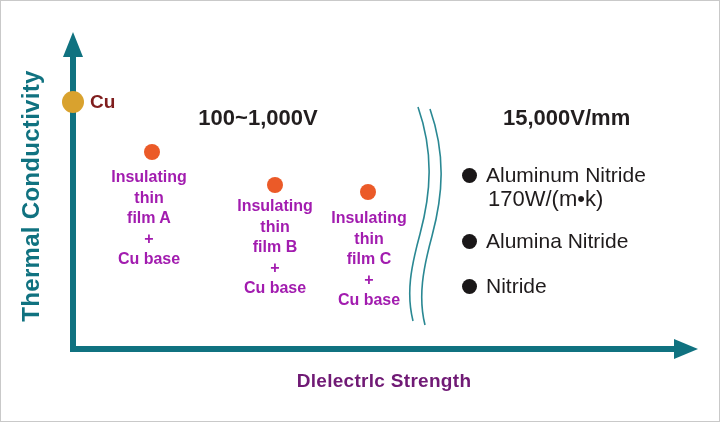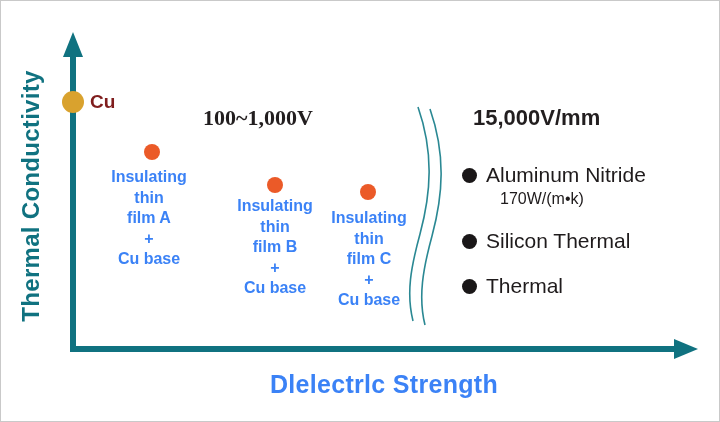--- a/index.html
+++ b/index.html
@@ -32,58 +32,57 @@
     font-size: 24px;
     font-weight: bold;
     color: #107280;
     letter-spacing: 0.3px;
   }
 
   .xlabel {
     left: 233px; top: 369px;
     width: 300px;
     text-align: center;
-    font-size: 25px;
+    font-size: 19px;
     font-weight: bold;
-    color: #3b82f6;
+    color: #701a75;
     letter-spacing: 0.3px;
   }
 
   .cu-label {
     left: 89px; top: 90px;
     font-size: 19px;
     font-weight: bold;
     color: #7f1d1d;
   }
 
   .voltage-left {
     left: 157px; top: 104px;
     width: 200px;
     text-align: center;
     font-size: 22px;
     font-weight: bold;
     color: #221e1f;
-    font-family: Liberation Serif, serif;
   }
 
   .voltage-right {
-    left: 472px; top: 104px;
+    left: 502px; top: 104px;
     font-size: 22px;
     font-weight: bold;
     color: #221e1f;
   }
 
   .film-label {
     width: 130px;
     text-align: center;
     white-space: pre-line;
     font-size: 16px;
     font-weight: bold;
     line-height: 20.5px;
-    color: #3b82f6;
+    color: #a21caf;
   }
   .film-a { left: 83px;  top: 166px; }
   .film-b { left: 209px; top: 195px; }
   .film-c { left: 303px; top: 207px; }
 
   .ceramics {
     left: 461px; top: 161px;
     display: flex;
     flex-direction: column;
     gap: 19px;
@@ -100,23 +99,23 @@
     background: #1a1718;
     margin-right: 9px;
     flex: 0 0 auto;
   }
   .ceramic-name {
     font-size: 21px;
     color: #1f1b1c;
     white-space: nowrap;
   }
   .ceramic-value {
-    margin-left: 38px;
+    margin-left: 26px;
     margin-top: 1px;
-    font-size: 16px;
+    font-size: 22px;
     color: #1f1b1c;
     line-height: 20px;
   }
 </style>
 </head>
 <body>
 
 <div class="canvas">
 
   <svg class="layer" viewBox="0 0 720 422">
@@ -164,24 +163,24 @@
     <div class="ceramic-item">
       <div class="ceramic-name-row">
         <span class="bullet"></span>
         <span class="ceramic-name">Aluminum Nitride</span>
       </div>
       <div class="ceramic-value">170W/(m•k)</div>
     </div>
     <div class="ceramic-item">
       <div class="ceramic-name-row">
         <span class="bullet"></span>
-        <span class="ceramic-name">Silicon Thermal</span>
+        <span class="ceramic-name">Alumina Nitride</span>
       </div>
     </div>
     <div class="ceramic-item">
       <div class="ceramic-name-row">
         <span class="bullet"></span>
-        <span class="ceramic-name">Thermal</span>
+        <span class="ceramic-name">Nitride</span>
       </div>
     </div>
   </div>
 
 </div>
 
 </body></html>

